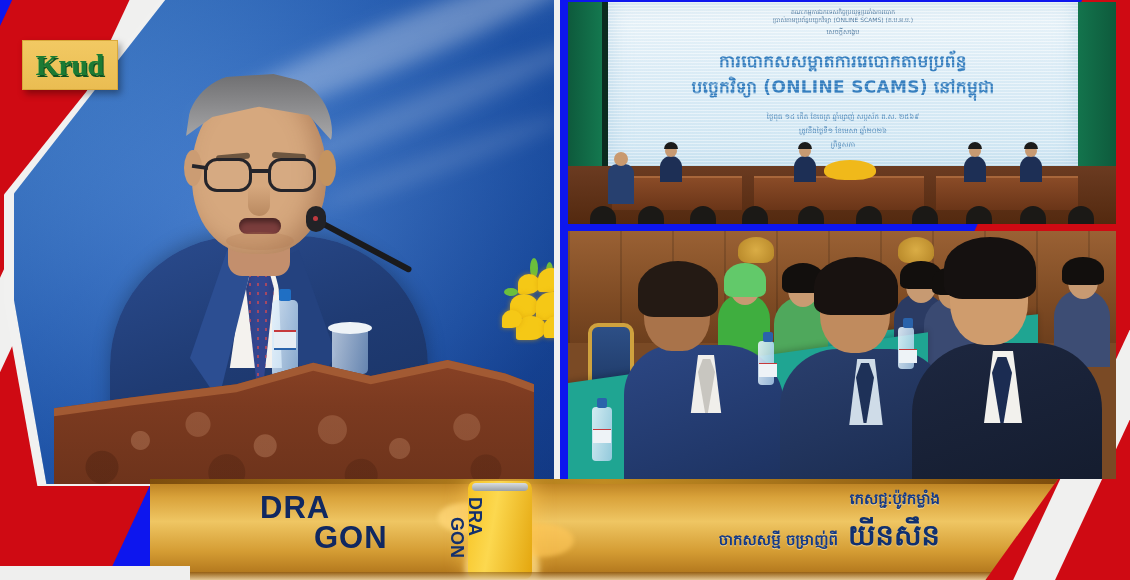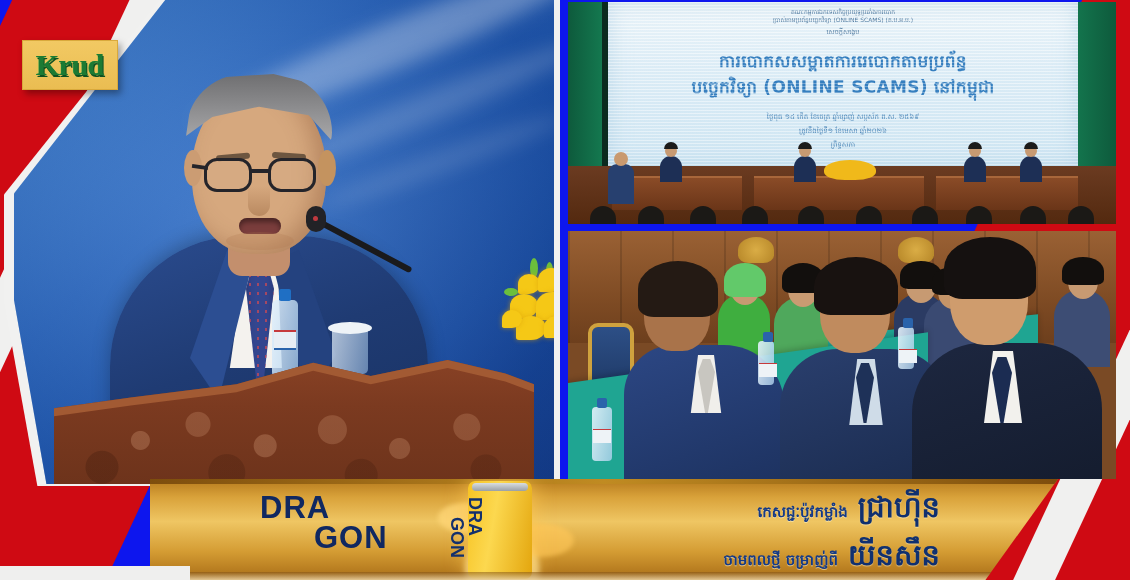--- a/index.html
+++ b/index.html
@@ -647,24 +647,23 @@
       <div class="can-top"></div>
       <div class="can-txt">
         <b class="b1">DRA</b>
         <b class="b2">GON</b>
       </div>
     </div>
 
     <div class="dragon-kh">
       <div class="row r1">
         <span class="small">កេសជ្ជៈប៉ូវកម្លាំង</span>
-        <span class="big">ជ្រាហ៊ីន</span>
       </div>
       <div class="row r2">
-        <span class="small">ចាមពលថ្មី ចម្រាញ់ពី</span>
+        <span class="small">ចាកសសម្មី ចម្រាញ់ពី</span>
         <span class="big">យីនសឹន</span>
       </div>
     </div>
   </div>
 
   <div class="bot-white"></div>
 
 </div>
 
 </body></html>

